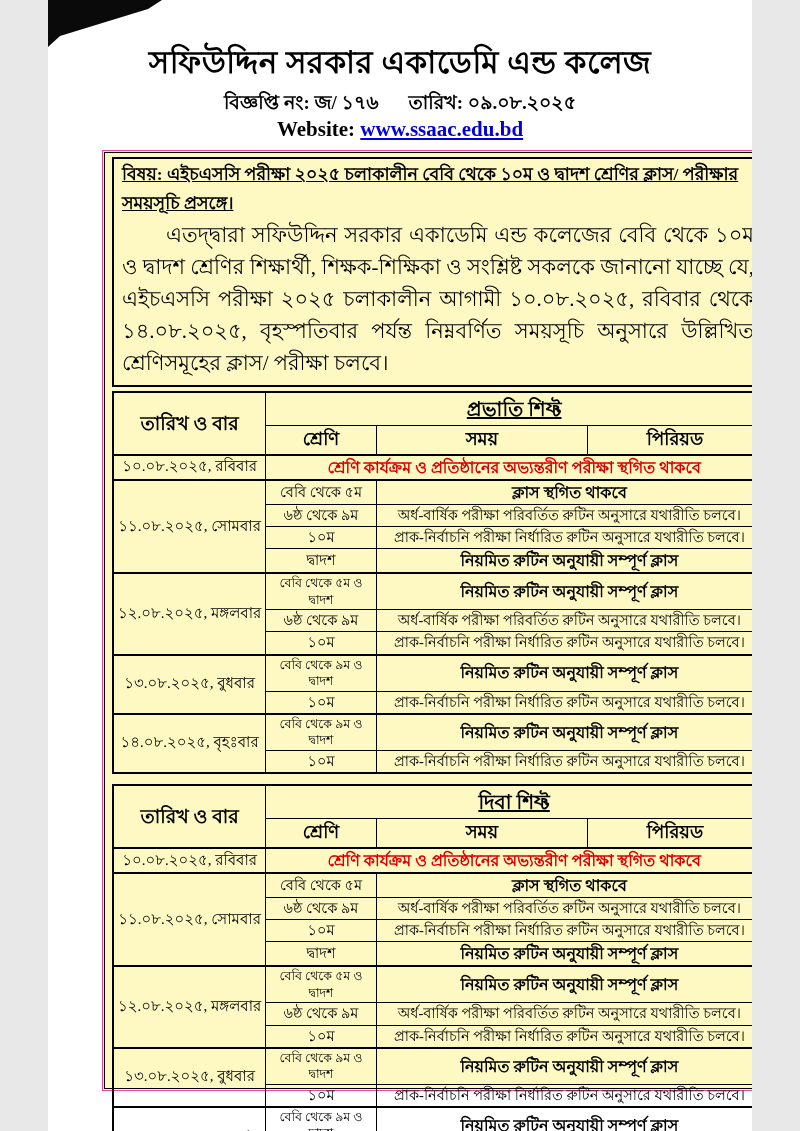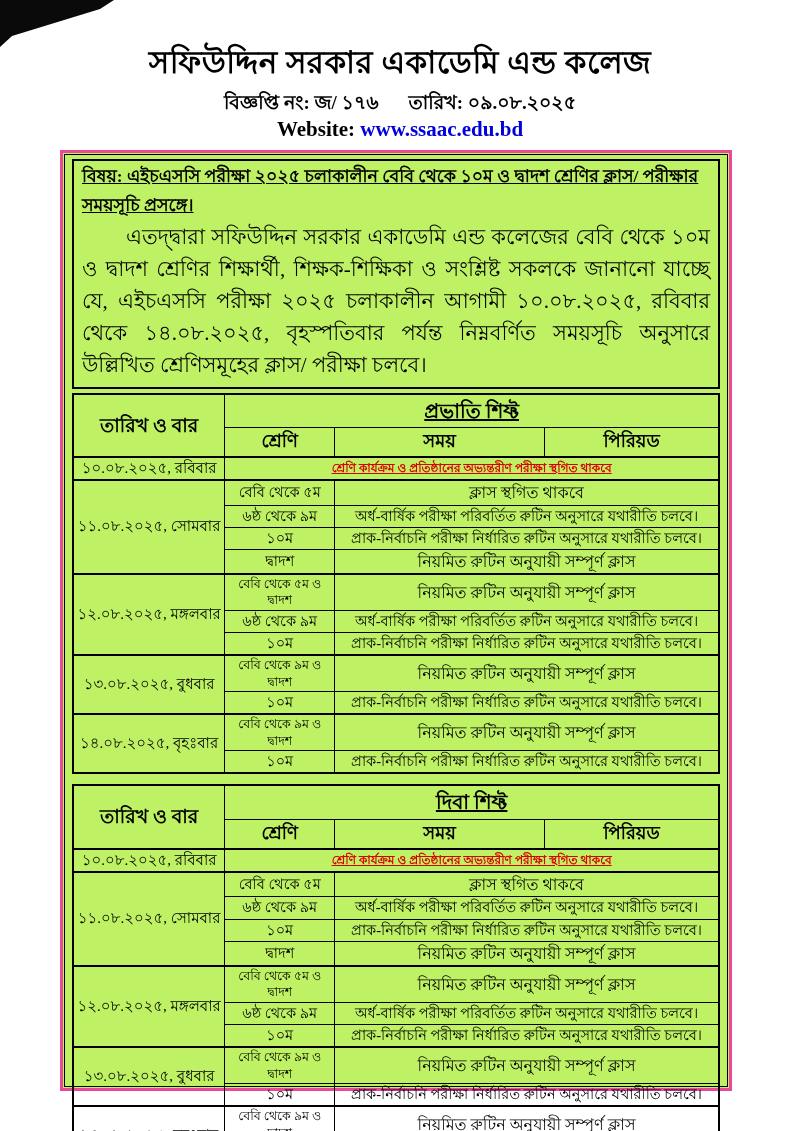--- a/index.html
+++ b/index.html
@@ -1,60 +1,60 @@
 <!DOCTYPE html>
 <html><head>
 <meta charset="utf-8">
 <style>
   * { box-sizing: border-box; }
   html,body { margin:0; padding:0; background:#e8e8e8; }
   .page {
-    position:relative; width:800px; height:1131px; margin:0 auto;
+    position:relative; width:704px; height:1131px; margin:0 auto;
     background:#ffffff; color:#000;
     font-family:"Liberation Serif","DejaVu Serif",serif;
     overflow:hidden;
   }
   
   .art-tl {
     position:absolute; left:0; top:0; width:120px; height:48px; background:#0a0a0a;
     clip-path:polygon(0 0, 114px 0, 100px 9px, 12px 36px, 0 47px);
   }
   
   .doc-title { position:absolute; top:38px; left:0; width:100%; text-align:center;
     font-size:31px; font-weight:bold; letter-spacing:0.5px; }
   .notice-line { position:absolute; top:88px; left:0; width:100%; text-align:center;
     font-size:19px; font-weight:bold; }
   .notice-line .gap { display:inline-block; width:30px; }
   .website-line { position:absolute; top:117px; left:0; width:100%; text-align:center;
     font-size:21px; font-weight:bold; }
-  .website-link { color:#0000dd; cursor:pointer; }
-  
-  .frame-outer { position:absolute; left:60px; top:150px; width:672px; height:941px;
-    border:3px solid #ec4899; background:#bef264; }
+  .website-link { color:#0000dd; text-decoration:underline; cursor:pointer; }
+  
+  .frame-outer { position:absolute; left:54px; top:150px; width:672px; height:941px;
+    border:1px solid #ec4899; background:#fef9c3; }
   .frame-inner { position:absolute; left:1px; top:1px; right:1px; bottom:1px;
     border:1px solid #000; padding:4px 7px; }
   
   .subject-box { border:2px solid #000; padding:2px 8px 5px 8px; }
   .subject-line { font-size:17.5px; font-weight:bold; text-decoration:underline; }
   .body-par { font-size:21px; line-height:1.52; text-align:justify;
     text-indent:44px; margin-top:1px; }
   
   table.sched { width:100%; border-collapse:collapse; table-layout:fixed;
     margin-top:4px; border:2px solid #000; }
   table.sched.second { margin-top:10px; }
   .sched td { border:1px solid #000; text-align:center; vertical-align:middle;
     padding:1px 3px; font-size:14.5px; line-height:1.32; }
   .sched td.hdr  { font-weight:bold; font-size:18px; padding:2px 3px; }
   .sched td.shift-hdr { font-size:20px; padding:3px;text-decoration:underline; }
   .sched td.date-hdr  { font-size:19px; }
   .sched td.date { font-size:15px;margin-left:28px; }
   .sched td.cls  { font-size:14.5px;margin-top:15px; }
   .sched td.sm   { font-size:12.5px; }
-  .sched td.b    { font-weight:normal; font-size:16px; }
-  .sched td.special { color:#dd0000; font-weight:bold; font-size:12px;text-decoration:underline; }
+  .sched td.b    { font-weight:bold; font-size:16px; }
+  .sched td.special { color:#dd0000; font-weight:bold; font-size:16px; }
   .sched tr.grp td { border-top:2.5px solid #000; }
   
   .footer { position:relative; height:180px; margin-top:2px; font-size:17px; }
 </style>
 </head>
 <body>
 
 <div class="page">
 
   <div class="art-tl"></div>

